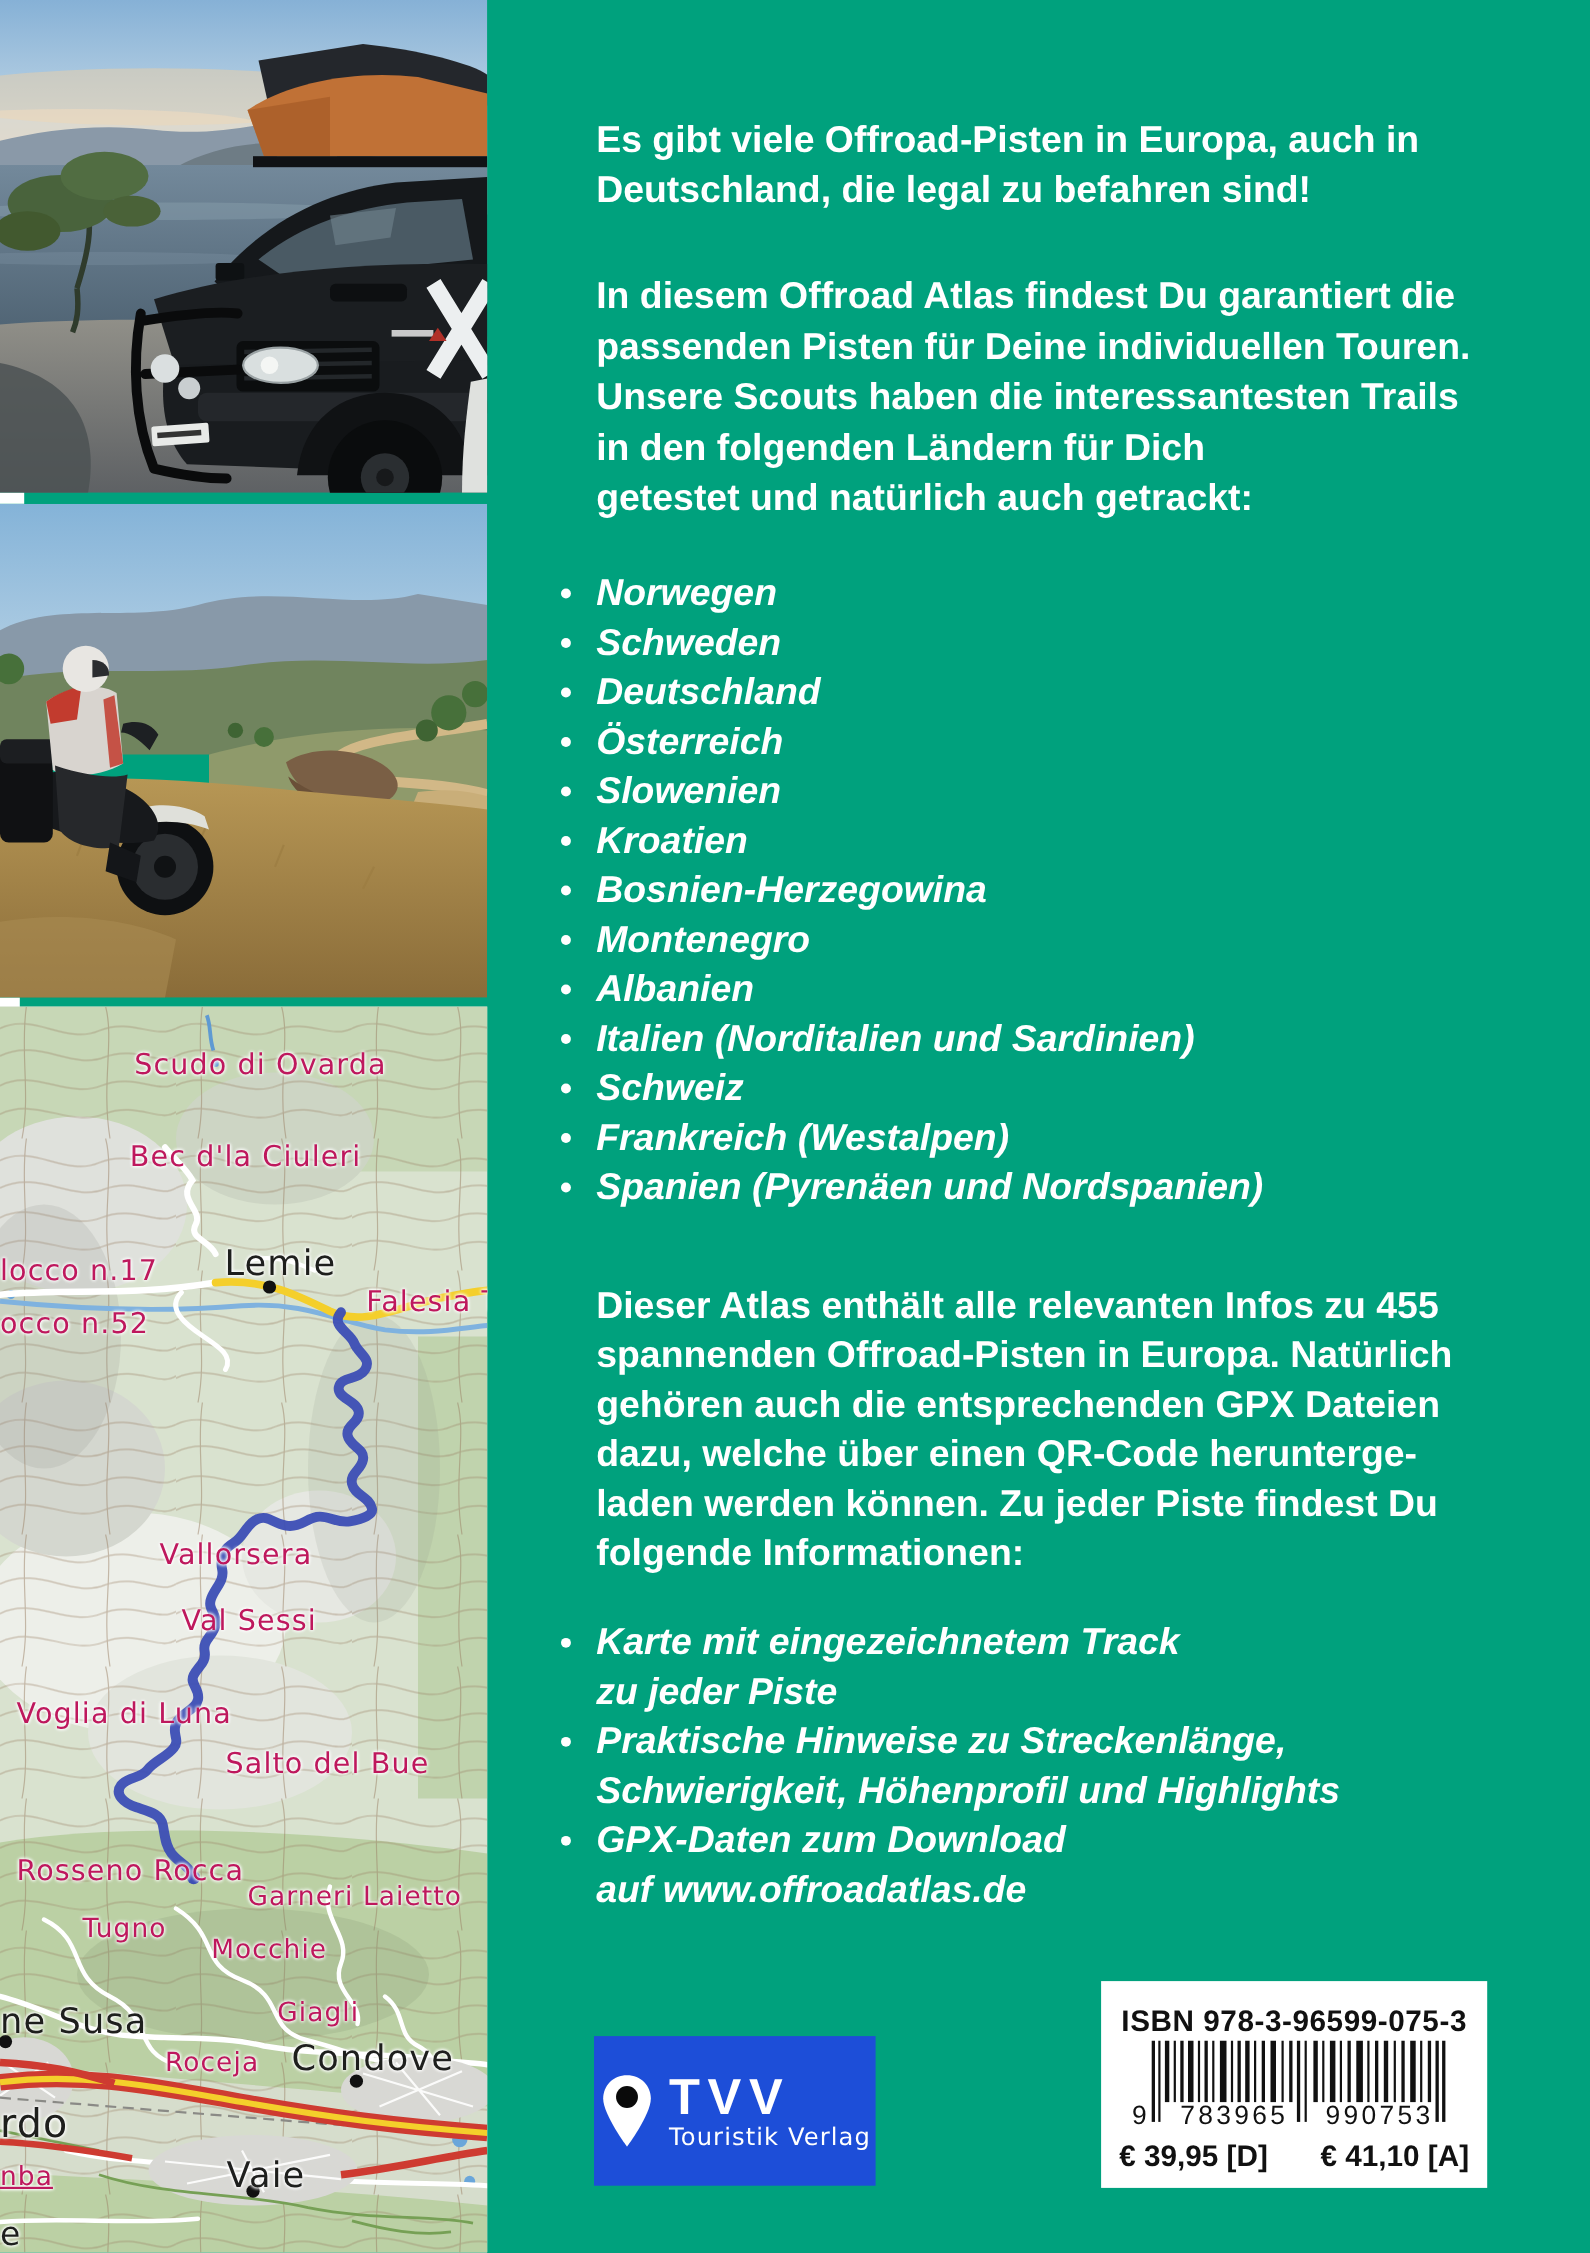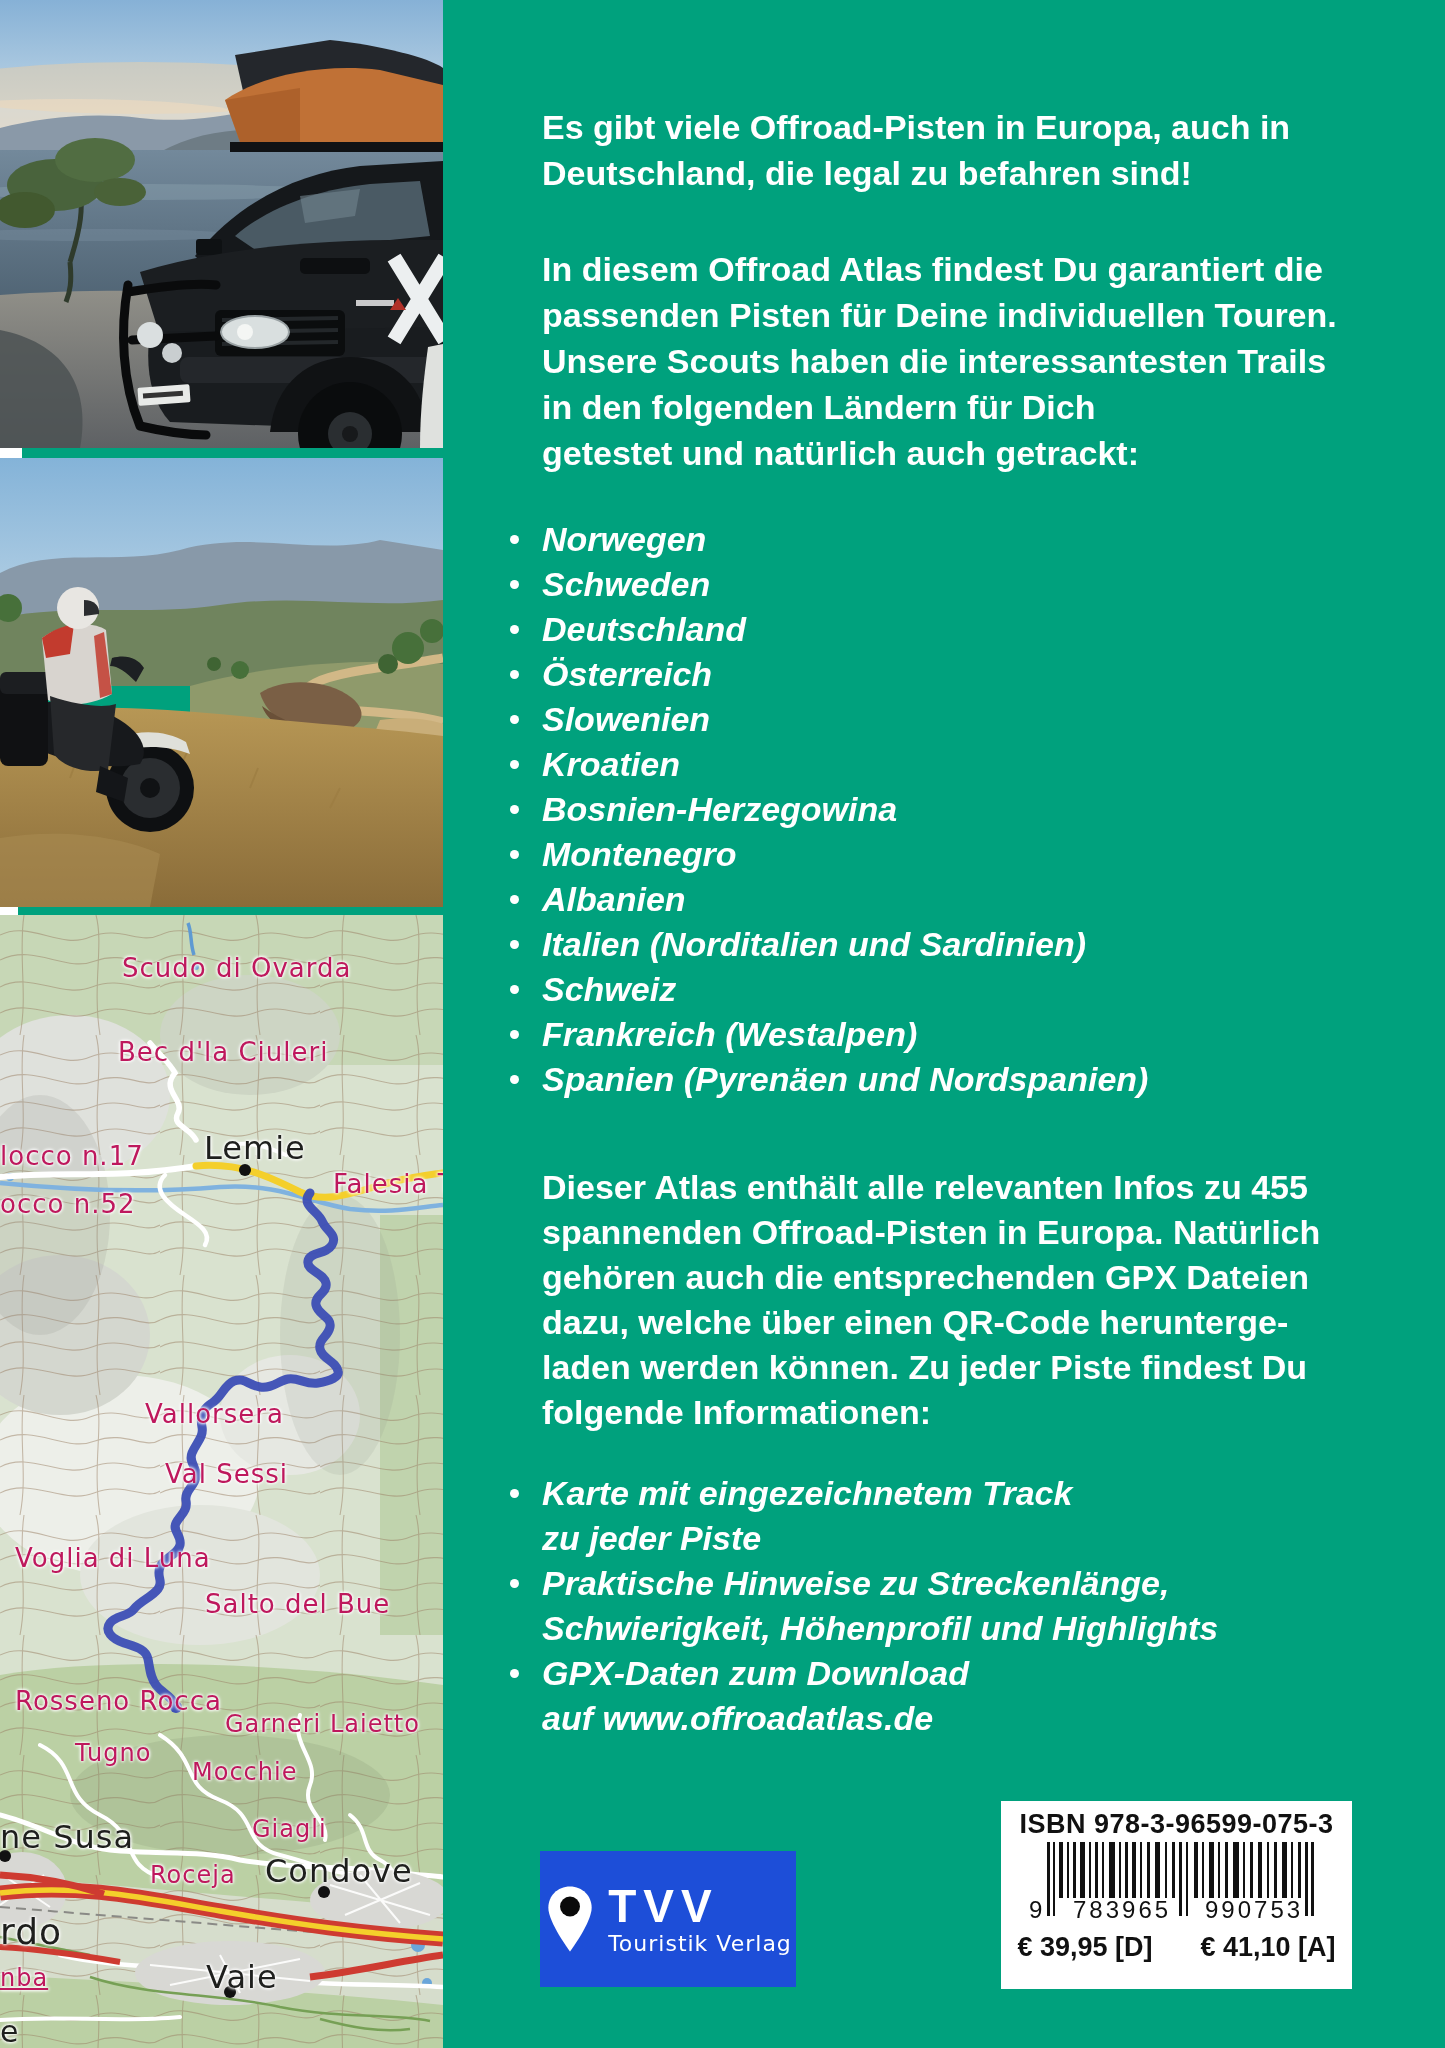--- a/index.html
+++ b/index.html
@@ -20,21 +20,21 @@
           text-shadow:0 0 3px #fff,0 0 3px #fff,0 0 4px #fff;}
   .mlabel.town{color:#1e1f1d;}
   .tvv{position:absolute;left:540px;top:1851px;width:256px;height:136px;background:#1d4ed8;
        display:flex;align-items:center;justify-content:center;}
   .tvv-inner{display:flex;align-items:center;}
   .tvv-text{margin-left:12px;}
   .tvv-name{font-size:46px;font-weight:700;letter-spacing:7px;color:#fff;line-height:46px;}
   .tvv-sub{font-size:22px;font-weight:400;color:#fff;letter-spacing:1px;margin-top:2px;
            font-family:"DejaVu Sans","Liberation Sans",sans-serif;}
   .isbnbox{position:absolute;left:1001px;top:1801px;width:351px;height:188px;background:#fff;color:#111;
-           display:flex;flex-direction:column;align-items:center;padding-top:8px;box-sizing:border-box;}
+           display:flex;flex-direction:column;align-items:center;padding-top:21px;box-sizing:border-box;}
   .isbn-label{font-size:27px;font-weight:700;letter-spacing:.5px;}
   .isbn-price{display:flex;justify-content:space-between;width:318px;font-size:27px;font-weight:700;margin-top:2px;}
 </style>
 </head>
 <body>
 
 <div class="page">
 
   <div class="photo" style="top:0;height:448px;">
     <svg width="443" height="448" viewBox="0 0 443 448">

